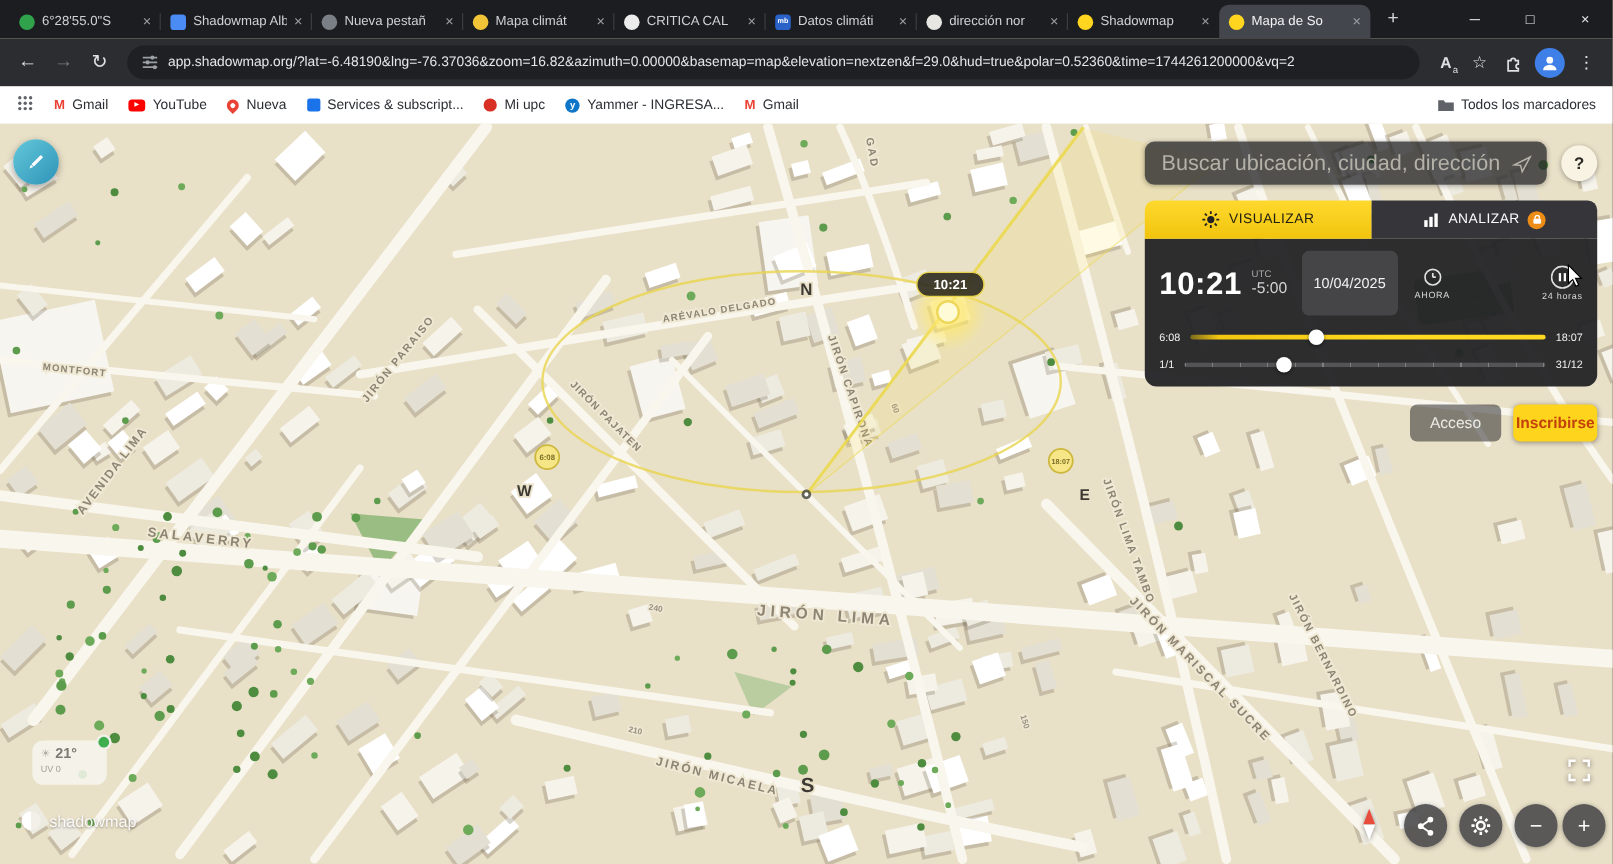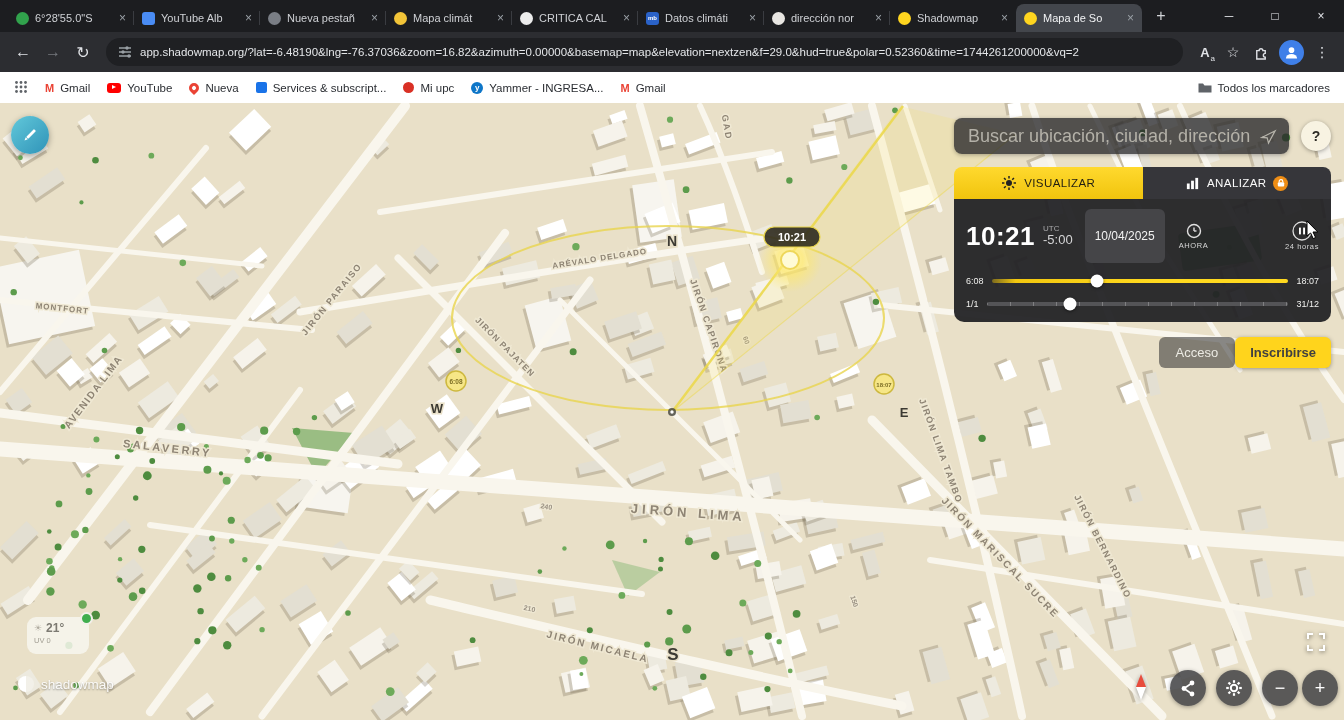--- a/index.html
+++ b/index.html
@@ -86,23 +86,23 @@
   .ahora-col{margin-left:14px;display:flex;flex-direction:column;align-items:center;gap:2px;}
   .tiny-lb{font-size:7.5px;color:#d8d8d8;letter-spacing:.6px;}
   .pause-col{margin-left:auto;display:flex;flex-direction:column;align-items:center;gap:1px;}
   .sl{display:flex;align-items:center;gap:8px;margin-top:13px;font-size:9px;color:#f0f0ee;}
   .sl .end{flex:none;}
   .track{position:relative;flex:1;height:4px;border-radius:2px;}
   .track.time{background:linear-gradient(90deg,#7c6b1e,#f2c70f 8%,#ffd91f 55%,#ffd91f);}
   .track.date{background:#545457;background-image:repeating-linear-gradient(90deg,rgba(255,255,255,.25) 0 1px,transparent 1px 23px);}
   .knob{position:absolute;top:50%;width:13px;height:13px;background:#fff;border-radius:50%;
         transform:translate(-50%,-50%);box-shadow:0 1px 3px rgba(0,0,0,.5);}
-  .auth-row{margin-top:15px;display:flex;justify-content:flex-end;}
+  .auth-row{margin-top:15px;display:flex;justify-content:flex-end;gap:10px;}
   .btn-access{background:rgba(44,44,46,.55);color:#ecebe4;font-size:13px;padding:8px 17px;border-radius:6px;}
-  .btn-signup{background:#ffd41c;color:#404040;font-size:13px;font-weight:bold;padding:8px 15px;
+  .btn-signup{background:#ffd41c;color:#c2410c;font-size:13px;font-weight:bold;padding:8px 2px;
               border-radius:6px;box-shadow:0 1px 4px rgba(0,0,0,.35);}
 
   
   .weather{position:absolute;left:27px;top:617px;width:62px;height:37px;background:rgba(248,246,240,.82);
            border-radius:9px;padding:4px 7px;z-index:5;}
   .w-row{display:flex;align-items:center;gap:4px;font-size:12px;color:#7c7a72;font-weight:bold;}
   .w-ic{font-size:9px;color:#b0aca0;font-weight:normal;}
   .w-uv{font-size:7.5px;color:#a19e93;margin-top:1px;}
   .w-badge{position:absolute;right:-4px;top:-5px;width:13px;height:13px;border-radius:50%;
            background:#3fae4e;border:2px solid #f2f0ea;}
@@ -122,21 +122,21 @@
 <div class="stage">
 
   <div class="tabstrip">
     <div class="tab">
       <span class="fav f0"></span>
       <span class="lbl">6°28'55.0"S</span>
       <span class="close">×</span>
     </div>
     <div class="tab">
       <span class="fav f1"></span>
-      <span class="lbl">YouTube Alb</span>
+      <span class="lbl">Shadowmap Alb</span>
       <span class="close">×</span>
     </div>
     <div class="tab">
       <span class="fav f2"></span>
       <span class="lbl">Nueva pestañ</span>
       <span class="close">×</span>
     </div>
     <div class="tab">
       <span class="fav f3"></span>
       <span class="lbl">Mapa climát</span>

